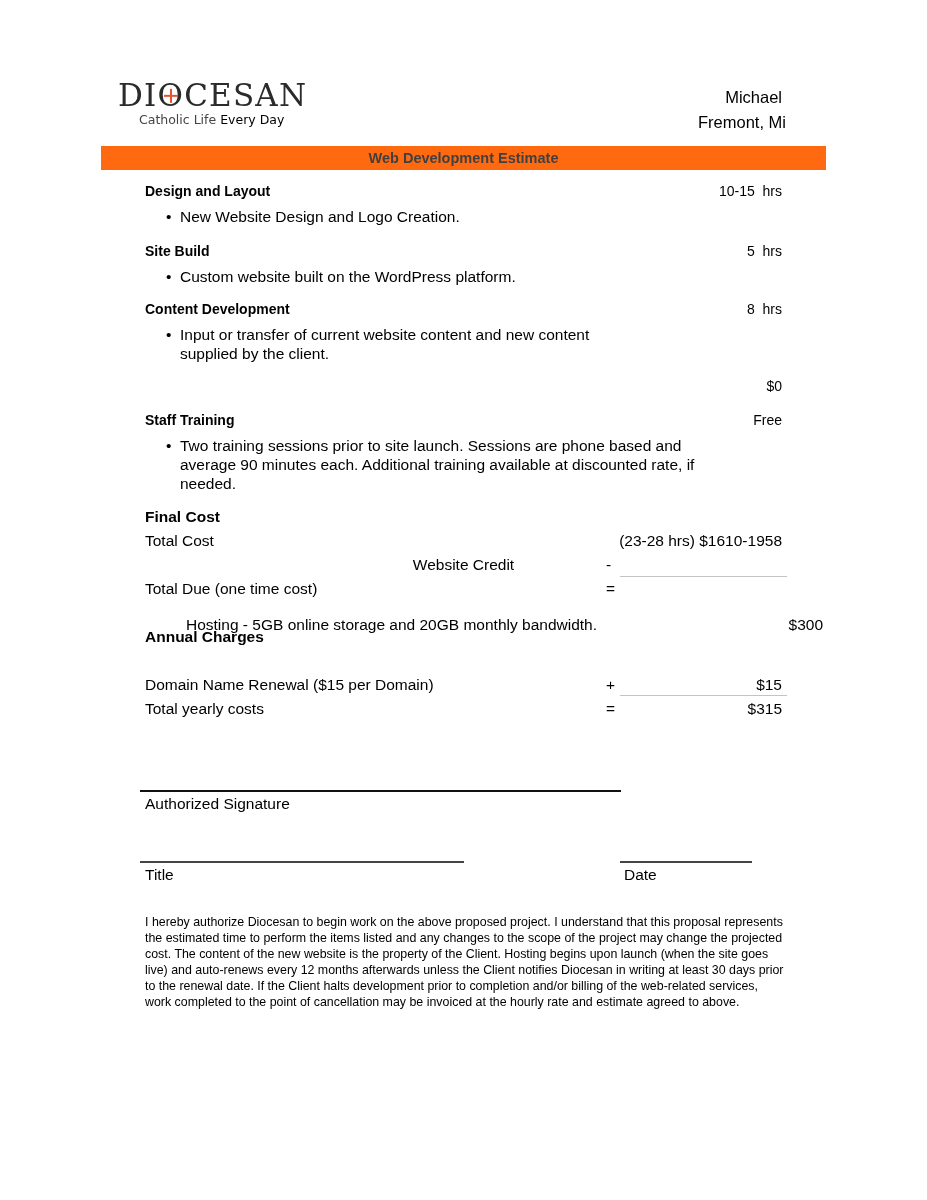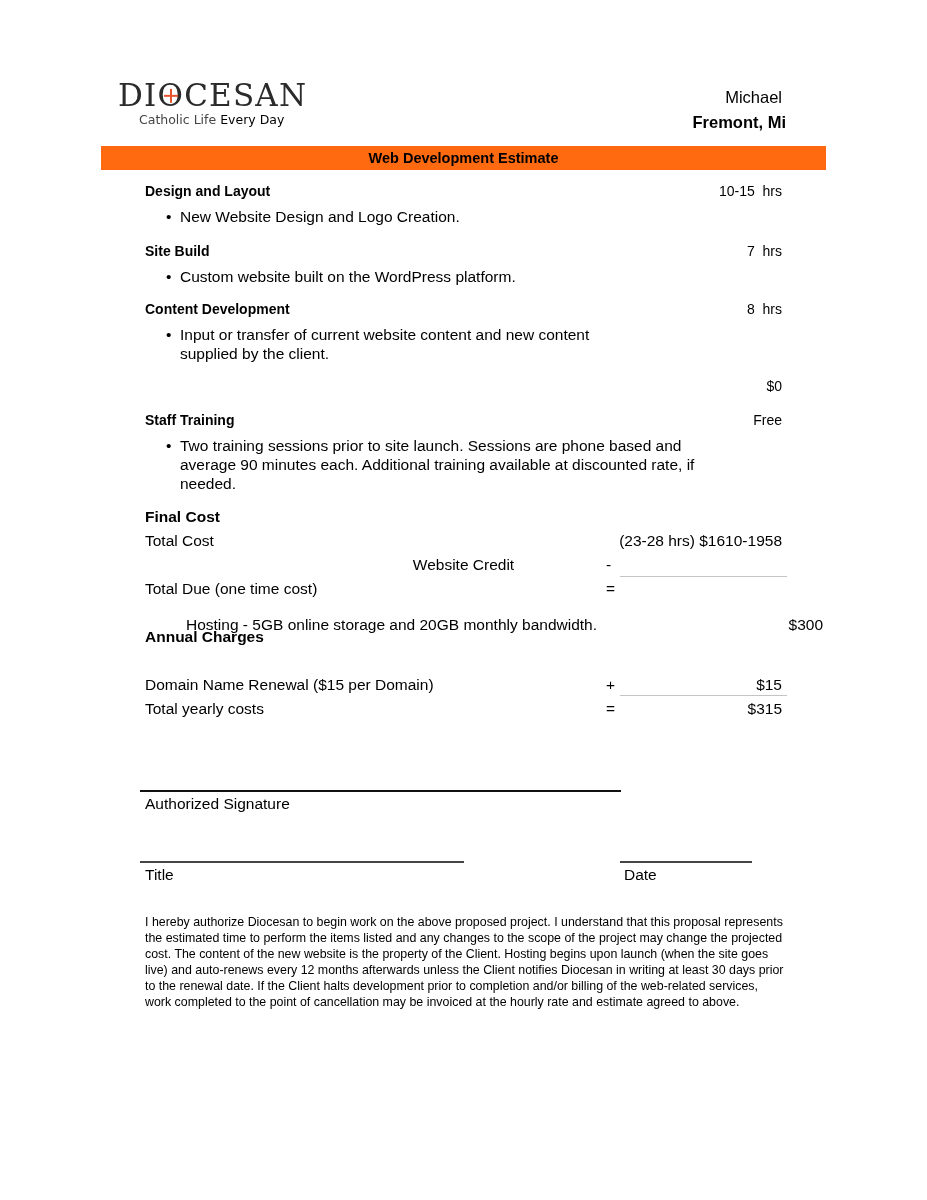--- a/index.html
+++ b/index.html
@@ -12,24 +12,24 @@
     .logo-o { position: relative; display: inline-block; }
     .cross { position: absolute; left: 50%; top: 50%; width: 14px; height: 14px; transform: translate(-50%, -44%); }
     .cross:before, .cross:after { content: ""; position: absolute; background: #e8532f; }
     .cross:before { left: 6px; top: 0; width: 2px; height: 14px; }
     .cross:after { left: 0; top: 6px; width: 14px; height: 2px; }
     .logo-tag { position: absolute; left: 21px; top: 34px; font-family: "DejaVu Sans", sans-serif; font-size: 12.5px; color: #444; white-space: nowrap; }
     .logo-tag .accent { color: #000000; }
 
     
     .client { right: 145px; top: 85px; text-align: right; font-size: 16.5px; line-height: 25px; }
-    .client .line2 { margin-right: -4px; font-weight: bold; }
+    .client .line2 { margin-right: -4px; }
 
     
-    .banner { left: 101px; top: 146px; width: 725px; height: 24px; background: #ff6a10; color: #000000; font-weight: bold; font-size: 14.5px; text-align: center; line-height: 24px; }
+    .banner { left: 101px; top: 146px; width: 725px; height: 24px; background: #ff6a10; color: #404040; font-weight: bold; font-size: 14.5px; text-align: center; line-height: 24px; }
 
     
     .row { left: 145px; right: 145px; font-size: 14px; }
     .row .label { font-weight: bold; }
     .row .val { position: absolute; right: 0; top: 0; white-space: pre; }
     .bullet { left: 166px; width: 570px; font-size: 15.5px; line-height: 19px; }
     .bullet .dot { position: absolute; left: 0; top: 0; }
     .bullet .txt { display: block; padding-left: 14px; }
 
     
@@ -66,21 +66,21 @@
   <span class="label">Design and Layout</span>
   <span class="val">10-15  hrs</span>
 </div>
 <div class="abs bullet" style="top:207px;">
   <span class="dot">•</span>
   <span class="txt">New Website Design and Logo Creation.</span>
 </div>
 
 <div class="abs row" style="top:243px;">
   <span class="label">Site Build</span>
-  <span class="val">7  hrs</span>
+  <span class="val">5  hrs</span>
 </div>
 <div class="abs bullet" style="top:267px;">
   <span class="dot">•</span>
   <span class="txt">Custom website built on the WordPress platform.</span>
 </div>
 
 <div class="abs row" style="top:301px;">
   <span class="label">Content Development</span>
   <span class="val">8  hrs</span>
 </div>

